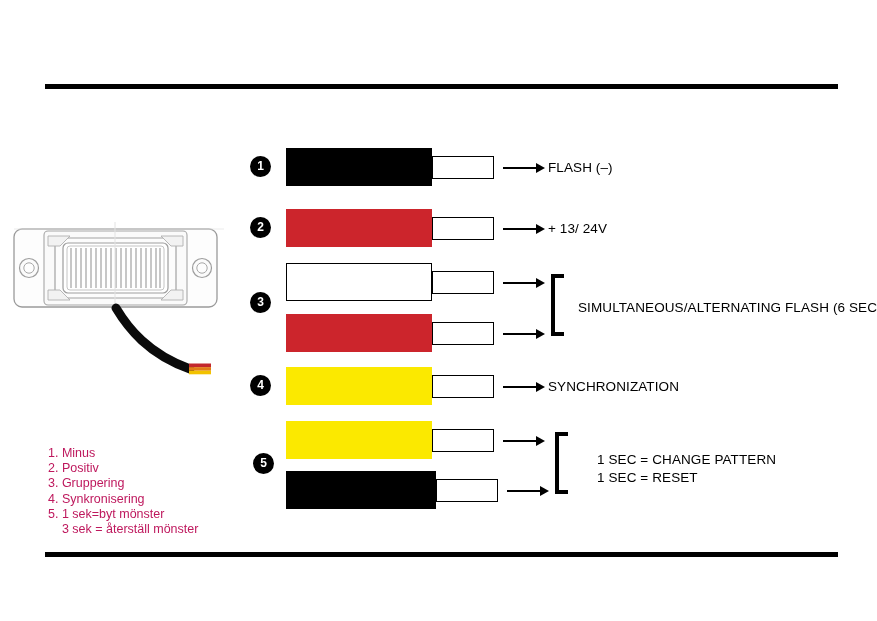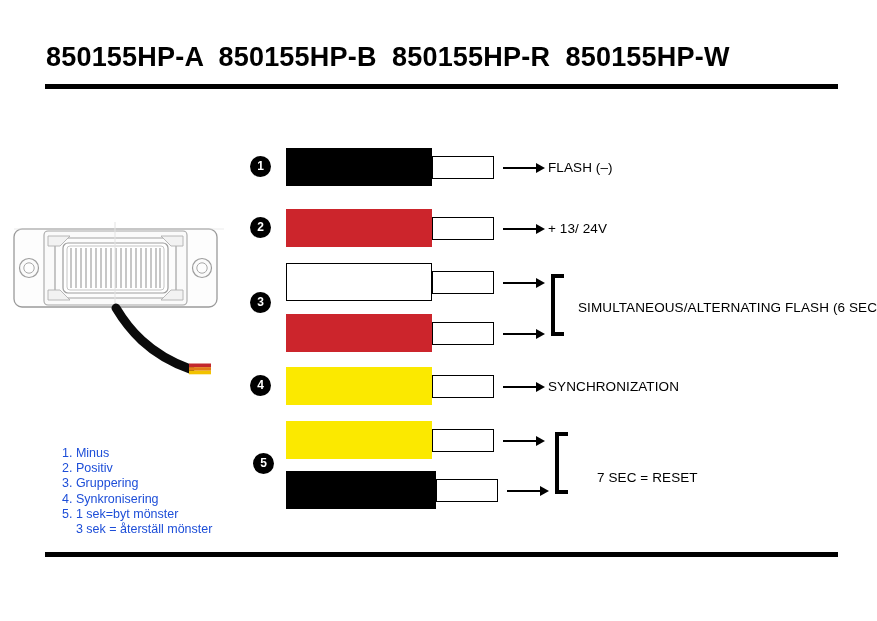--- a/index.html
+++ b/index.html
@@ -94,33 +94,32 @@
     font-size: 13.5px;
     color: #000;
     white-space: pre;
     letter-spacing: 0.1px;
   }
   .label.two-line { line-height: 19px; }
 
   
   #legend {
     position: absolute;
-    left: 62px; top: 446px;
+    left: 48px; top: 446px;
     font-size: 12.5px;
     line-height: 15.2px;
-    color: #1d4ed8;
+    color: #be185d;
     white-space: pre;
   }
 </style>
 </head>
 <body>
 
 <div id="sheet">
 
-  <div class="title">850155HP-A  850155HP-B  850155HP-R  850155HP-W</div>
   <div class="rule top"></div>
   <div class="rule bottom"></div>
 
   <div id="lamp">
     <svg width="228" height="180" viewBox="0 0 228 180" xmlns="http://www.w3.org/2000/svg">
 
       <rect x="6" y="13" width="203" height="78" rx="8" ry="8" fill="#fdfdfd" stroke="#9a9a9a" stroke-width="1.3"></rect>
 
       <rect x="36" y="15" width="143" height="74" rx="4" ry="4" fill="#fafafa" stroke="#a6a6a6" stroke-width="1.1"></rect>
 
@@ -226,21 +225,22 @@
   </div>
 
   <div class="wire-bar black" style="left:286px; top:471px; width:150px;"></div>
   <div class="terminal" style="left:436px; top:479px; width:62px;"></div>
   <div class="arrow" style="left:507px; top:485px; width:42px;">
     <span class="shaft" style="width:33px;"></span>
     <span class="head" style="left:33px;"></span>
   </div>
 
   <div class="bracket" style="left:555px; top:432px; height:62px;"></div>
-  <div class="label two-line" style="left:597px; top:468px;">7 SEC = RESET</div>
+  <div class="label two-line" style="left:597px; top:450px;">1 SEC = CHANGE PATTERN</div>
+  <div class="label two-line" style="left:597px; top:468px;">1 SEC = RESET</div>
 
   <div id="legend">1. Minus
 2. Positiv
 3. Gruppering
 4. Synkronisering
 5. 1 sek=byt mönster
     3 sek = återställ mönster</div>
 
 </div>
 

